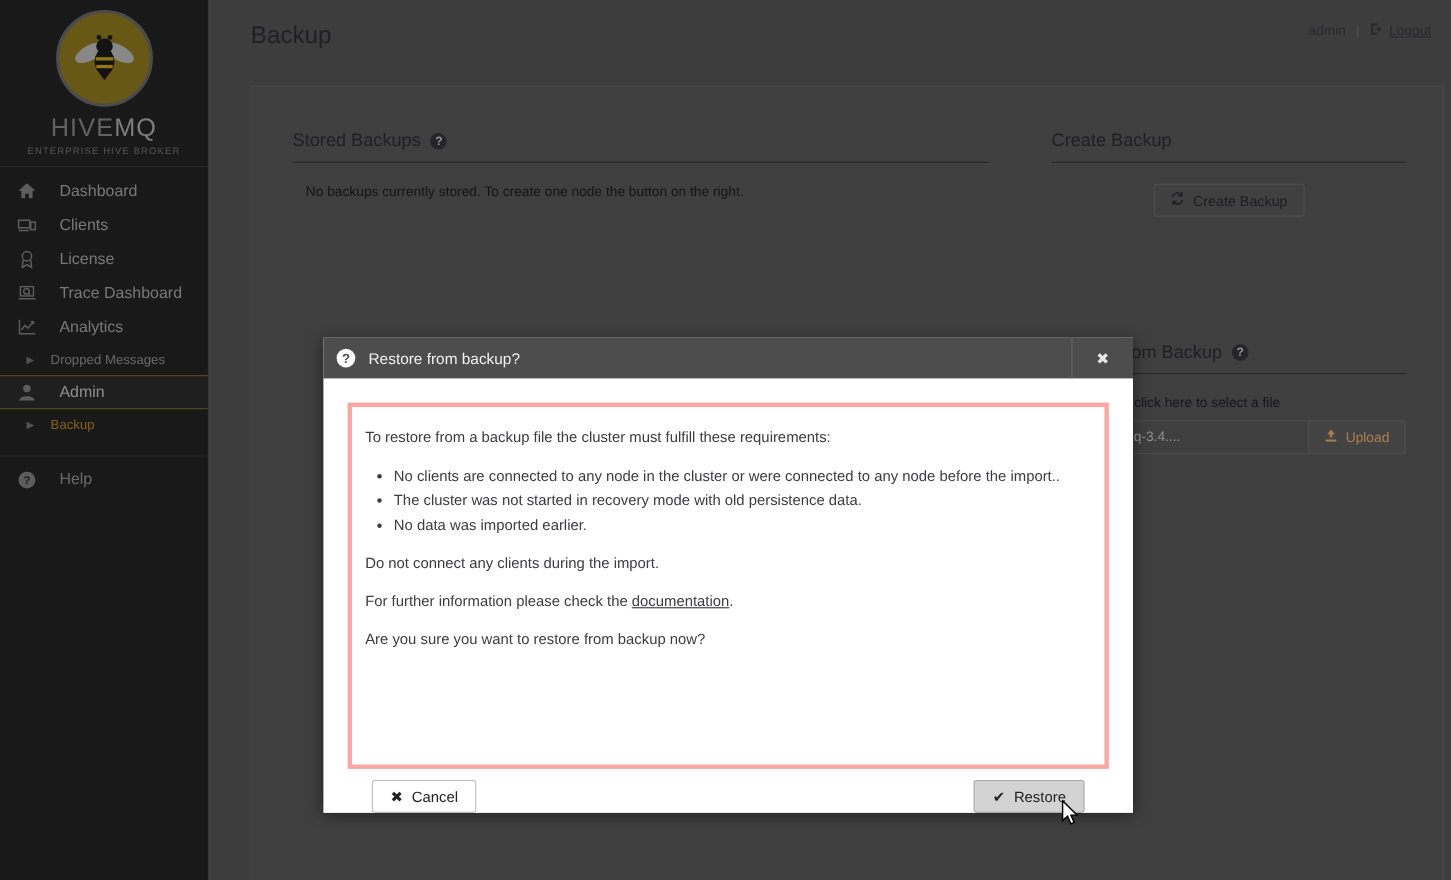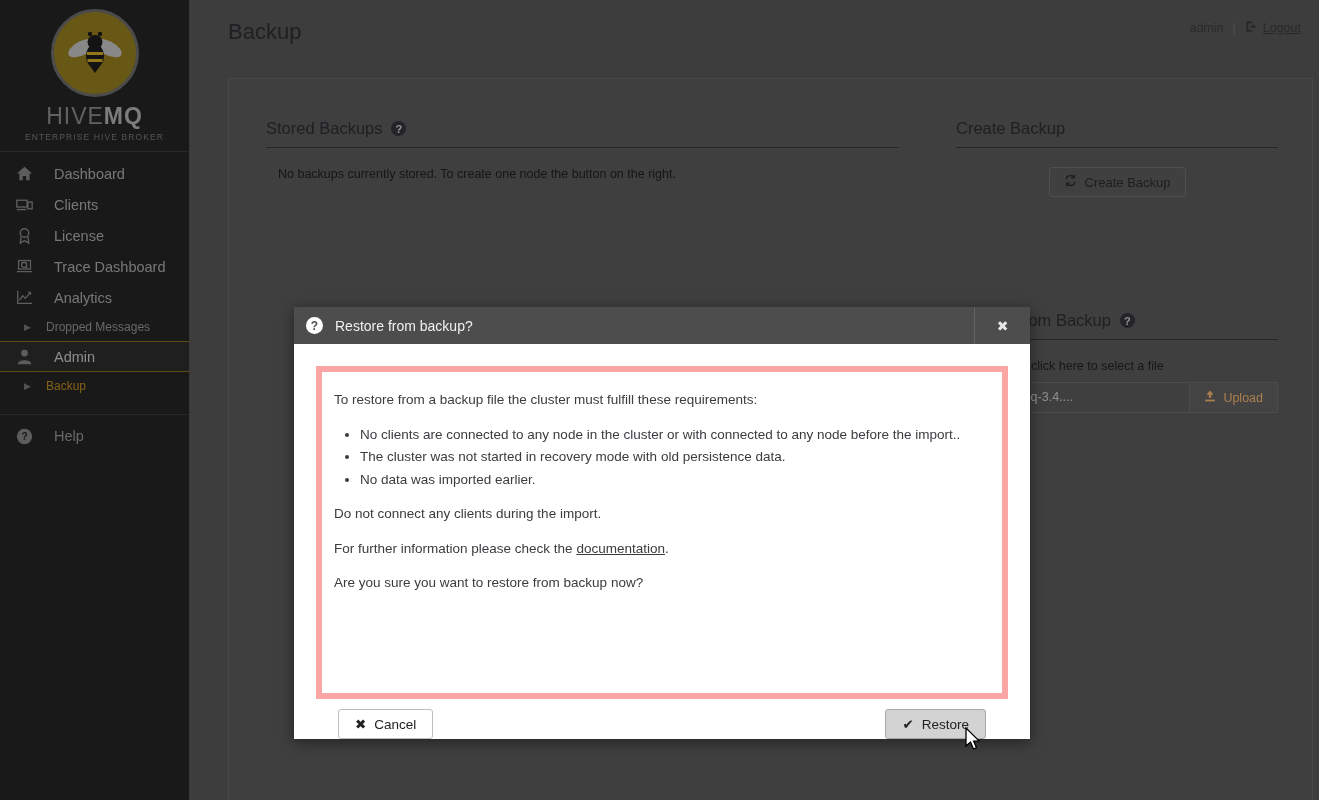--- a/index.html
+++ b/index.html
@@ -28,21 +28,21 @@
     width: 88px; height: 88px; border-radius: 50%;
     background: #9a821f;
     border: 3px solid #6f6f6f;
     display: flex; align-items: center; justify-content: center;
     margin-bottom: 6px;
   }
   .logo-text {
     font-size: 23px; letter-spacing: 1px;
     color: #8f8f8f; font-weight: 400;
   }
-  .logo-text b { color: #b7b7b7; font-weight: 700; }
+  .logo-text b { color: #b7b7b7; font-weight: 400; }
   .logo-sub {
     font-size: 8.5px; letter-spacing: 1.1px;
     color: #7d7d7d; margin-top: 2px;
   }
 
   .nav { padding-top: 6px; }
   .nav-item {
     display: flex; align-items: center;
     height: 31px; padding-left: 16px;
     color: #b0b0b0; font-size: 14.5px;
@@ -168,21 +168,21 @@
   }
   #dlg-close {
     position: absolute; right: 0; top: 0;
     width: 56px; height: 37px;
     display: flex; align-items: center; justify-content: center;
     border-left: 1px solid #646464;
     color: #e8e8e8; font-size: 14px; cursor: pointer;
   }
   #dlg-body { padding: 22px 22px 0 22px; }
   #dlg-inner {
-    border: 6px solid #fca5a5;
+    border: 4px solid #fca5a5;
     padding: 18px 12px 16px 12px;
     height: 333px;
     font-size: 13.5px; color: #3b3b40; line-height: 1.45;
   }
   #dlg-inner p { margin-bottom: 15px; }
   #dlg-inner ul { margin: 0 0 15px 26px; }
   #dlg-inner li { margin-bottom: 3px; }
   #dlg-inner a { color: #3b3b40; text-decoration: underline; cursor: pointer; }
   #dlg-footer {
     display: flex; justify-content: space-between; align-items: center;
@@ -379,21 +379,21 @@
   <div id="dialog">
     <div id="dlg-header">
       <span class="qmark">?</span>
       <span>Restore from backup?</span>
       <span id="dlg-close">✖</span>
     </div>
     <div id="dlg-body">
       <div id="dlg-inner">
         <p>To restore from a backup file the cluster must fulfill these requirements:</p>
         <ul>
-          <li>No clients are connected to any node in the cluster or with connected to any node before the import..</li>
+          <li>No clients are connected to any node in the cluster or were connected to any node before the import..</li>
           <li>The cluster was not started in recovery mode with old persistence data.</li>
           <li>No data was imported earlier.</li>
         </ul>
         <p>Do not connect any clients during the import.</p>
         <p><span>For further information please check the </span><a>documentation</a><span>.</span></p>
         <p>Are you sure you want to restore from backup now?</p>
       </div>
       <div id="dlg-footer">
         <span class="dlg-btn cancel">
           <span>✖</span>

